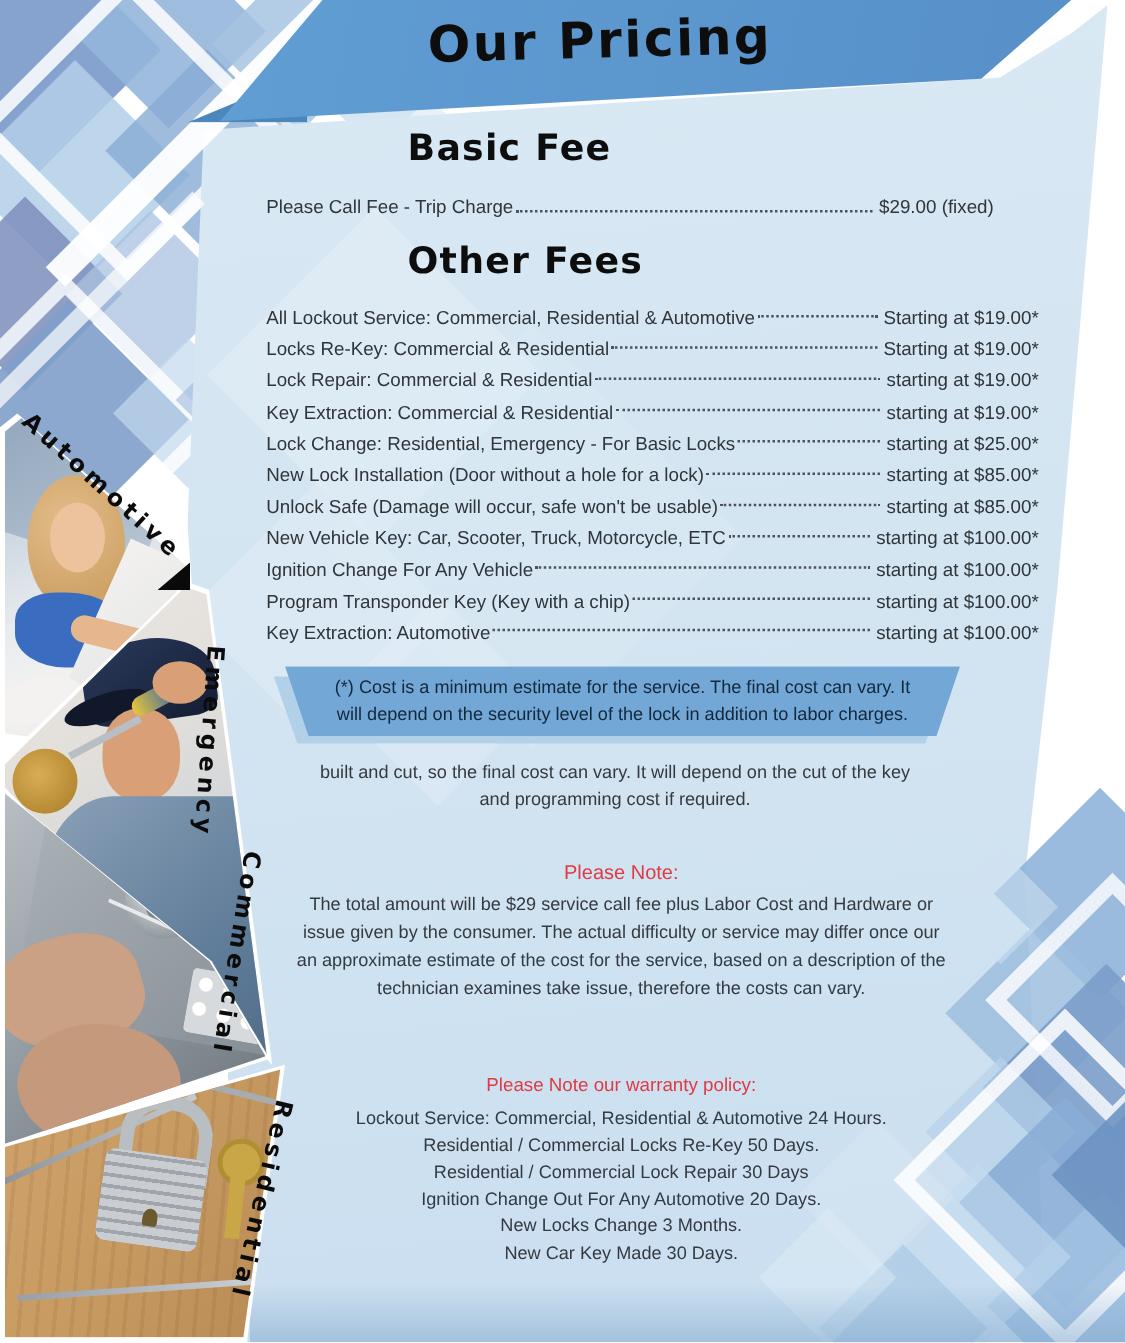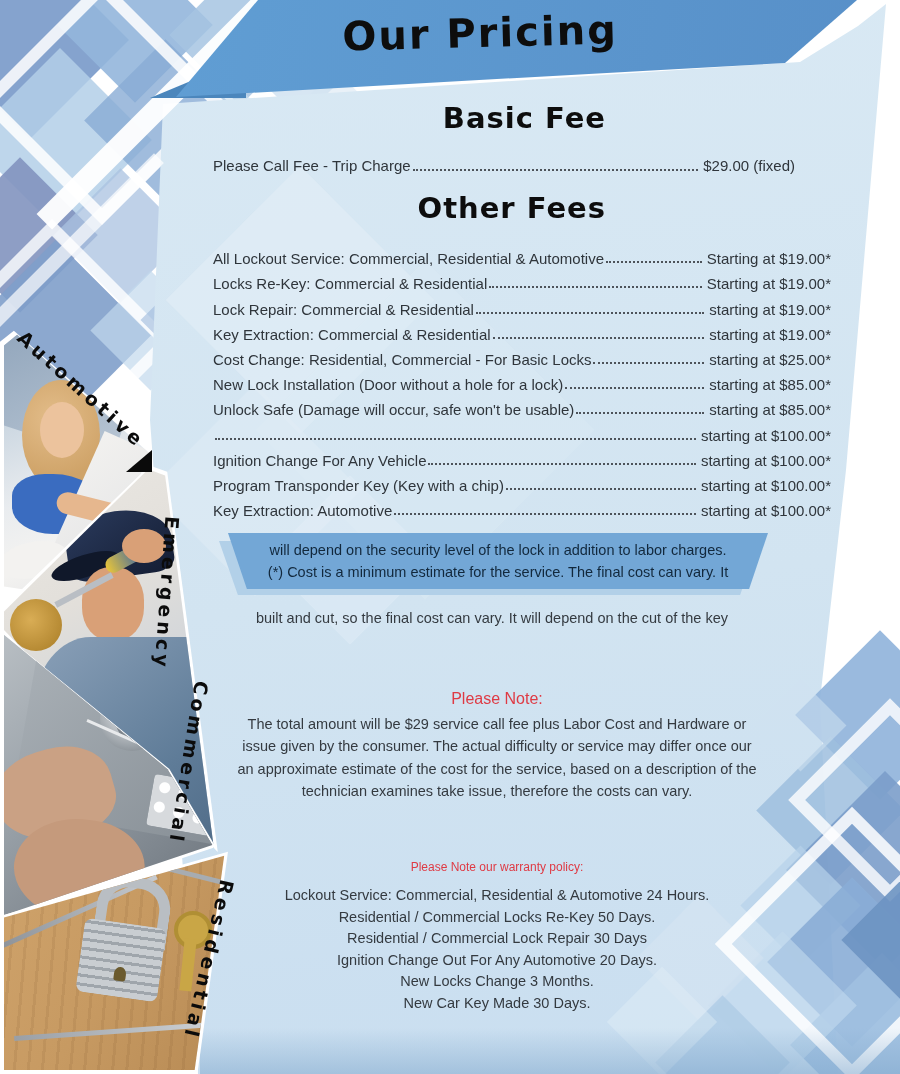--- a/index.html
+++ b/index.html
@@ -14,44 +14,44 @@
   
   .banner-fold{position:absolute;left:150px;top:58px;width:96px;height:40px;background:#4b86bc;
     clip-path:polygon(0 100%,100% 0,100% 100%);}
   .banner{position:absolute;left:0;top:0;width:900px;height:110px;
     background:linear-gradient(100deg,#62a1d6 0%,#578fc8 100%);
     clip-path:polygon(176px 97px,258px 0px,857px 0px,785px 63px);
     filter:drop-shadow(0 5px 7px rgba(70,100,130,.35));}
   .title{position:absolute;left:300px;top:10px;width:360px;margin:0;text-align:center;
     font-family:"DejaVu Sans",sans-serif;font-size:40px;font-weight:800;color:#0d0d0d;
     letter-spacing:2px;transform:rotate(-1.5deg);}
-  .h2{position:absolute;width:280px;margin:0;text-align:right;font-family:"DejaVu Sans",sans-serif;
+  .h2{position:absolute;width:280px;margin:0;text-align:left;font-family:"DejaVu Sans",sans-serif;
     font-size:29px;font-weight:800;color:#0d0d0d;letter-spacing:1px;}
   #basic-heading{left:326px;top:101px;}
   #other-heading{left:326px;top:191px;}
   
   .fee-row{position:absolute;display:flex;align-items:baseline;font-size:15px;color:#2f353b;}
   .fee-row .leader{flex:1;border-bottom:2px dotted #4d535a;margin:0 5px 4px 2px;min-width:18px;}
   .fee-row .price{white-space:nowrap;}
   #basic-row{left:213px;top:157px;width:582px;}
   .fees-list{position:absolute;left:213px;top:242px;width:618px;}
-  .fees-list .fee-row{position:relative;height:25.2px;align-items:flex-end;}
+  .fees-list .fee-row{position:relative;height:25.2px;align-items:center;}
   
   .note-box-shadow{position:absolute;left:219px;top:541px;width:540px;height:54px;background:#b2d0e8;
     clip-path:polygon(0 0,100% 0,96.5% 100%,3.5% 100%);}
   .note-box{position:absolute;left:228px;top:533px;width:540px;height:56px;background:#73a7d6;
     clip-path:polygon(0 0,100% 0,96.5% 100%,3.5% 100%);
     display:flex;flex-direction:column;justify-content:center;text-align:center;
     font-size:14.5px;line-height:22px;color:#12283c;}
   .center-block{position:absolute;text-align:center;font-size:14.5px;line-height:22px;color:#343a40;}
   #dstar-note{left:185px;top:607px;width:614px;}
   .red-heading{position:absolute;text-align:center;font-size:16px;color:#df3a44;margin:0;font-weight:400;}
   #please-note-heading{left:197px;top:690px;width:600px;}
   #note-body{left:180px;top:713px;width:634px;line-height:22.4px;}
-  #warranty-heading{left:197px;top:860px;width:600px;font-size:12px;}
+  #warranty-heading{left:197px;top:860px;width:600px;font-size:15px;}
   #warranty-list{left:197px;top:885px;width:600px;line-height:21.5px;}
   
   .photo{position:absolute;}
   .photo .ph-in{position:absolute;inset:4px;overflow:hidden;}
   .pshape{position:absolute;}
   #photo-automotive{left:0;top:328px;width:154px;height:276px;}
   #photo-automotive,#photo-automotive .ph-in{clip-path:polygon(0 5%,9% 1%,99% 45%,62% 100%,0 95%);}
   #photo-automotive{background:#fff;}
   #photo-automotive .ph-in{background:linear-gradient(160deg,#aebfd2 0%,#cdd8e2 30%,#e9ecef 55%,#f4f3f1 75%,#dfe0e2 100%);}
   #photo-emergency{left:0;top:455px;width:220px;height:420px;background:#fff;}
@@ -155,35 +155,36 @@
         <span>Lock Repair: Commercial &amp; Residential</span>
         <span class="leader"></span>
         <span class="price">starting at $19.00*</span>
       </div>
       <div class="fee-row">
         <span>Key Extraction: Commercial &amp; Residential</span>
         <span class="leader"></span>
         <span class="price">starting at $19.00*</span>
       </div>
       <div class="fee-row">
-        <span>Cost Change: Residential, Commercial - For Basic Locks</span>
+        <span>Lock Change: Residential, Emergency - For Basic Locks</span>
         <span class="leader"></span>
         <span class="price">starting at $25.00*</span>
       </div>
       <div class="fee-row">
         <span>New Lock Installation (Door without a hole for a lock)</span>
         <span class="leader"></span>
         <span class="price">starting at $85.00*</span>
       </div>
       <div class="fee-row">
         <span>Unlock Safe (Damage will occur, safe won't be usable)</span>
         <span class="leader"></span>
         <span class="price">starting at $85.00*</span>
       </div>
       <div class="fee-row">
+        <span>New Vehicle Key: Car, Scooter, Truck, Motorcycle, ETC</span>
         <span class="leader"></span>
         <span class="price">starting at $100.00*</span>
       </div>
       <div class="fee-row">
         <span>Ignition Change For Any Vehicle</span>
         <span class="leader"></span>
         <span class="price">starting at $100.00*</span>
       </div>
       <div class="fee-row">
         <span>Program Transponder Key (Key with a chip)</span>
@@ -192,26 +193,27 @@
       </div>
       <div class="fee-row">
         <span>Key Extraction: Automotive </span>
         <span class="leader"></span>
         <span class="price">starting at $100.00*</span>
       </div>
     </div>
 
   <div class="note-box-shadow"></div>
   <div class="note-box">
+    <div>(*) Cost is a minimum estimate for the service. The final cost can vary. It</div>
     <div>will depend on the security level of the lock in addition to labor charges.</div>
-    <div>(*) Cost is a minimum estimate for the service. The final cost can vary. It</div>
   </div>
 
   <div class="center-block" id="dstar-note">
     <div>built and cut, so the final cost can vary. It will depend on the cut of the key</div>
+    <div>and programming cost if required.</div>
   </div>
 
   <h3 class="red-heading" id="please-note-heading">Please Note:</h3>
   <div class="center-block" id="note-body">
     <div>The total amount will be $29 service call fee plus Labor Cost and Hardware or</div>
     <div>issue given by the consumer. The actual difficulty or service may differ once our</div>
     <div>an approximate estimate of the cost for the service, based on a description of the</div>
     <div>technician examines take issue, therefore the costs can vary.</div>
   </div>
 

